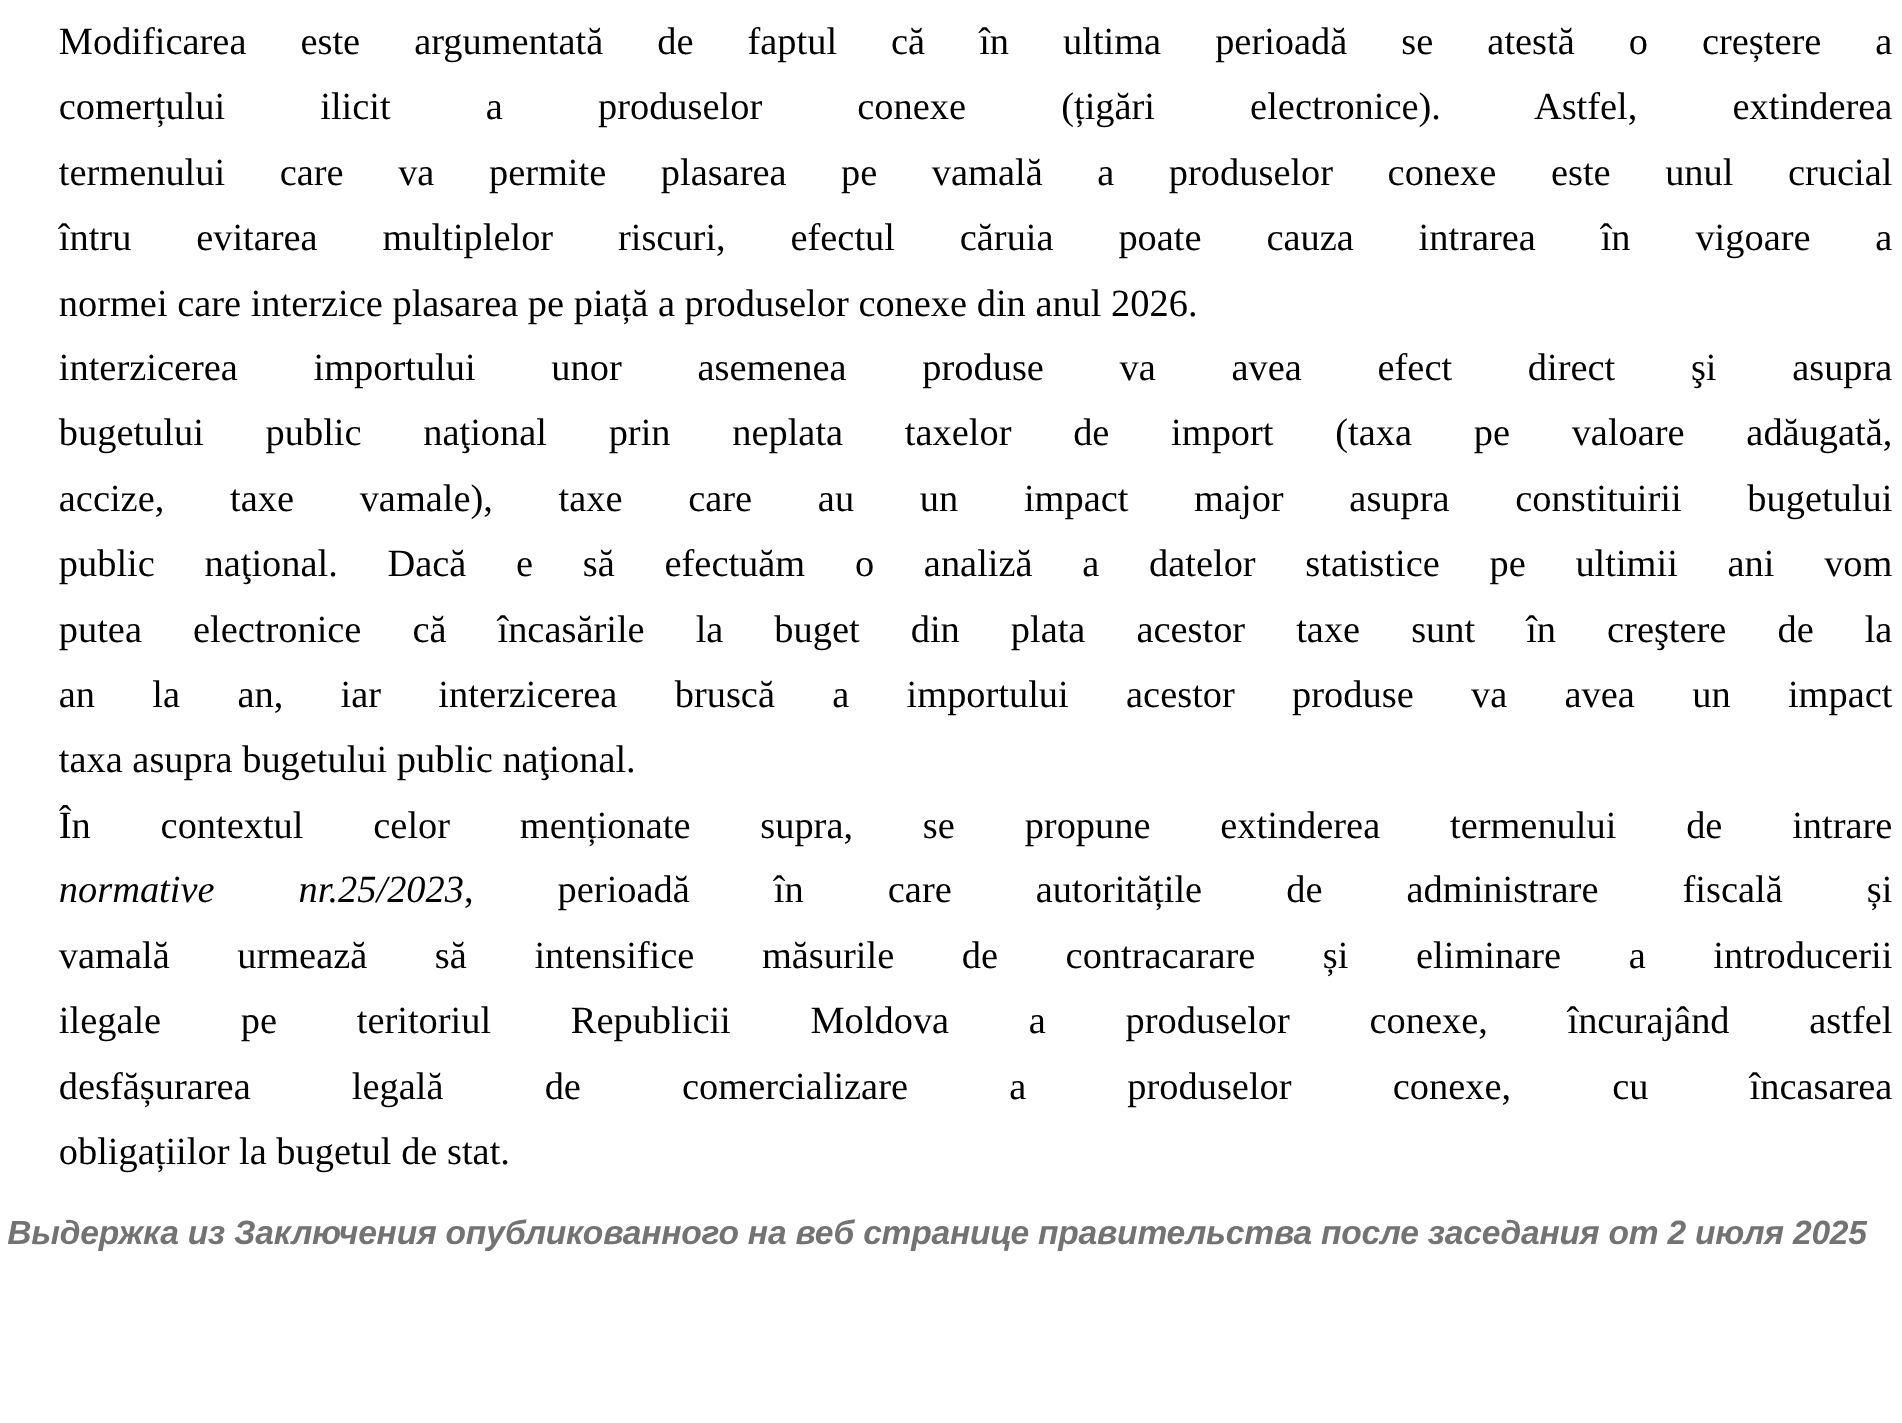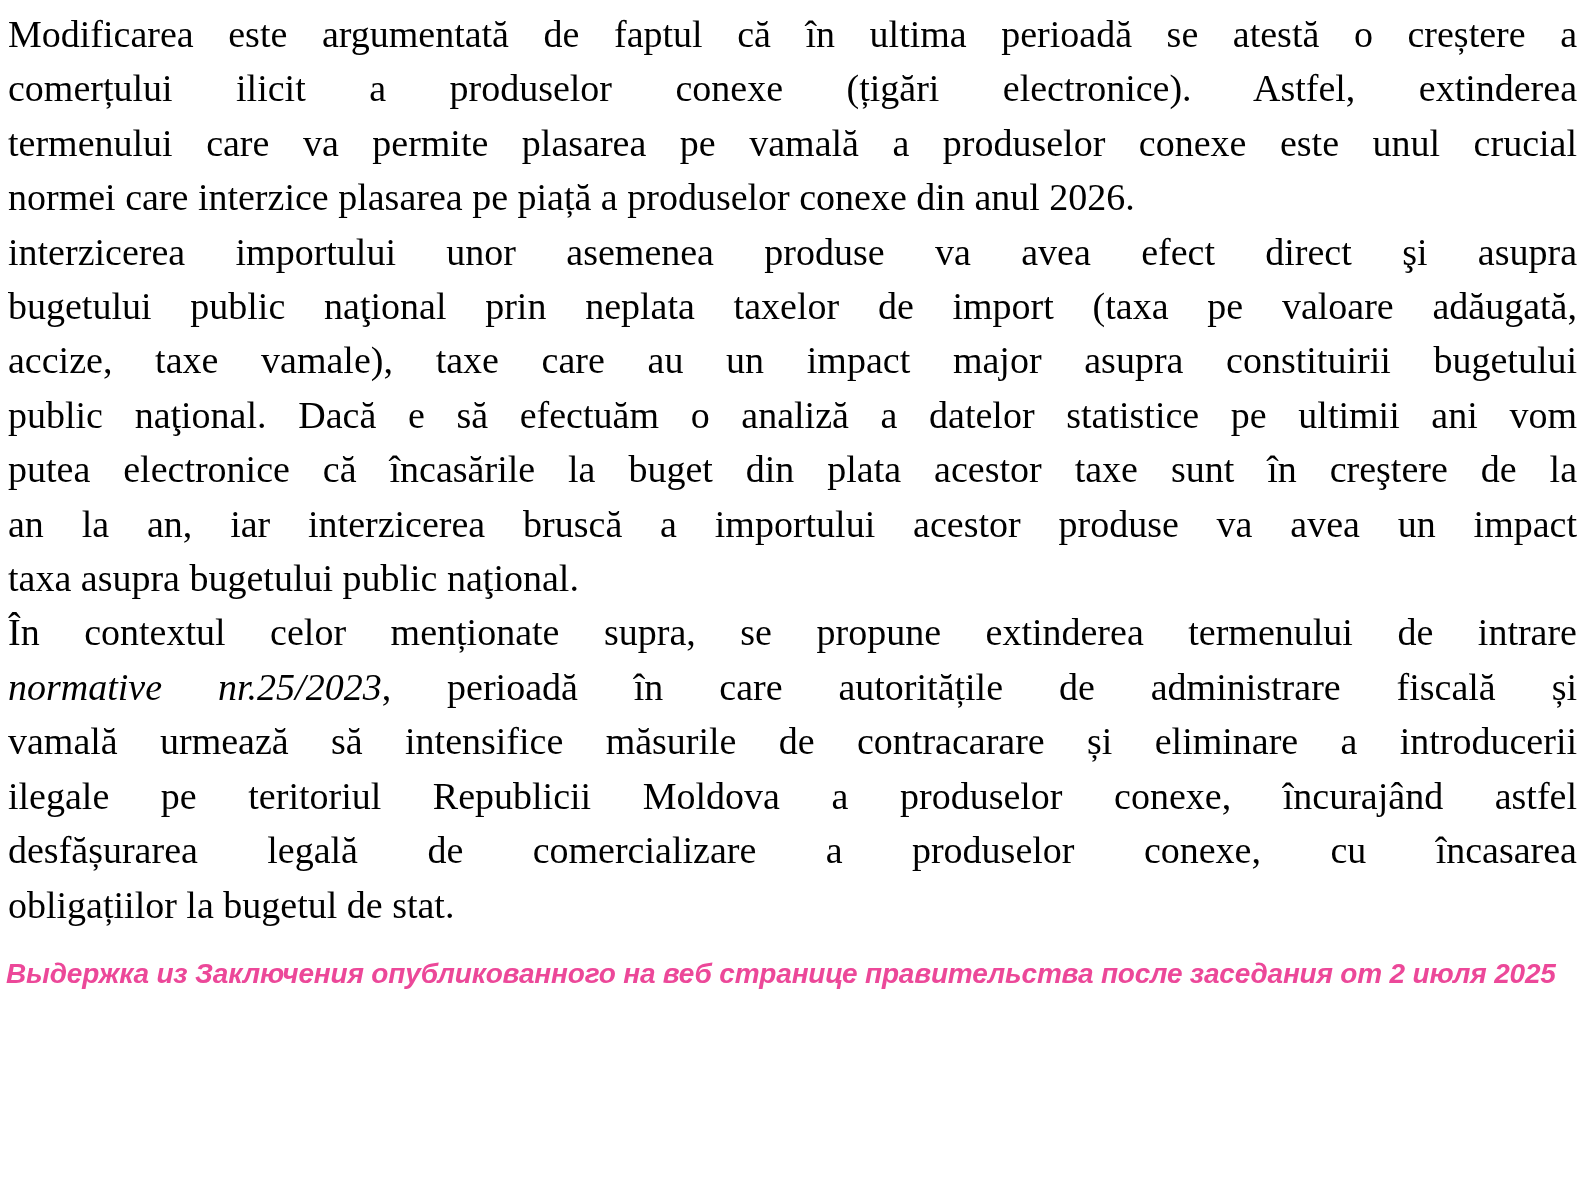--- a/index.html
+++ b/index.html
@@ -3,49 +3,51 @@
 <meta charset="utf-8">
 <style>
   html, body { margin: 0; padding: 0; background: #ffffff; }
   body {
     width: 1585px; height: 1186px; overflow: hidden;
     color: #000000;
   }
   .doc {
     padding: 7px 8px 0 8px;
     font-family: "Liberation Serif", "DejaVu Serif", serif;
-    font-size: 38px;
+    font-size: 32px;
     line-height: 54.4px;
     color: #000000;
     hyphens: none;
+    margin-left: 41px;
   }
   .line { text-align: justify; white-space: normal; }
   .line.j { text-align-last: justify; }
   .line.l { text-align: right; text-align-last: left; }
   .it { font-style: italic; }
   .caption {
     margin-top: 24px;
     padding: 0 8px 0 6px;
     font-family: "Liberation Sans", "DejaVu Sans", sans-serif;
     font-style: italic;
     font-weight: 700;
     font-size: 28px;
     line-height: 36px;
     letter-spacing: -0.2px;
-    color: #ec4899;
+    color: #737373;
     text-align: left;
   }
 </style>
 </head>
 <body>
 
 <div class="doc">
   <div class="line j"><span>Modificarea este argumentată de faptul că în ultima perioadă se atestă o creștere a</span></div>
   <div class="line j"><span>comerțului ilicit a produselor conexe (țigări electronice). Astfel, extinderea</span></div>
   <div class="line j"><span>termenului care va permite plasarea pe vamală a produselor conexe este unul crucial</span></div>
+  <div class="line j"><span>întru evitarea multiplelor riscuri, efectul căruia poate cauza intrarea în vigoare a</span></div>
   <div class="line l"><span>normei care interzice plasarea pe piață a produselor conexe din anul 2026.</span></div>
   <div class="line j"><span>interzicerea importului unor asemenea produse va avea efect direct şi asupra</span></div>
   <div class="line j"><span>bugetului public naţional prin neplata taxelor de import (taxa pe valoare adăugată,</span></div>
   <div class="line j"><span>accize, taxe vamale), taxe care au un impact major asupra constituirii bugetului</span></div>
   <div class="line j"><span>public naţional. Dacă e să efectuăm o analiză a datelor statistice pe ultimii ani vom</span></div>
   <div class="line j"><span>putea electronice că încasările la buget din plata acestor taxe sunt în creştere de la</span></div>
   <div class="line j"><span>an la an, iar interzicerea bruscă a importului acestor produse va avea un impact</span></div>
   <div class="line l"><span>taxa asupra bugetului public naţional.</span></div>
   <div class="line j"><span>În contextul celor menționate supra, se propune extinderea termenului de intrare</span></div>
   <div class="line j"><span class="it">normative nr.25/2023</span><span>, perioadă în care autoritățile de administrare fiscală și</span></div>

